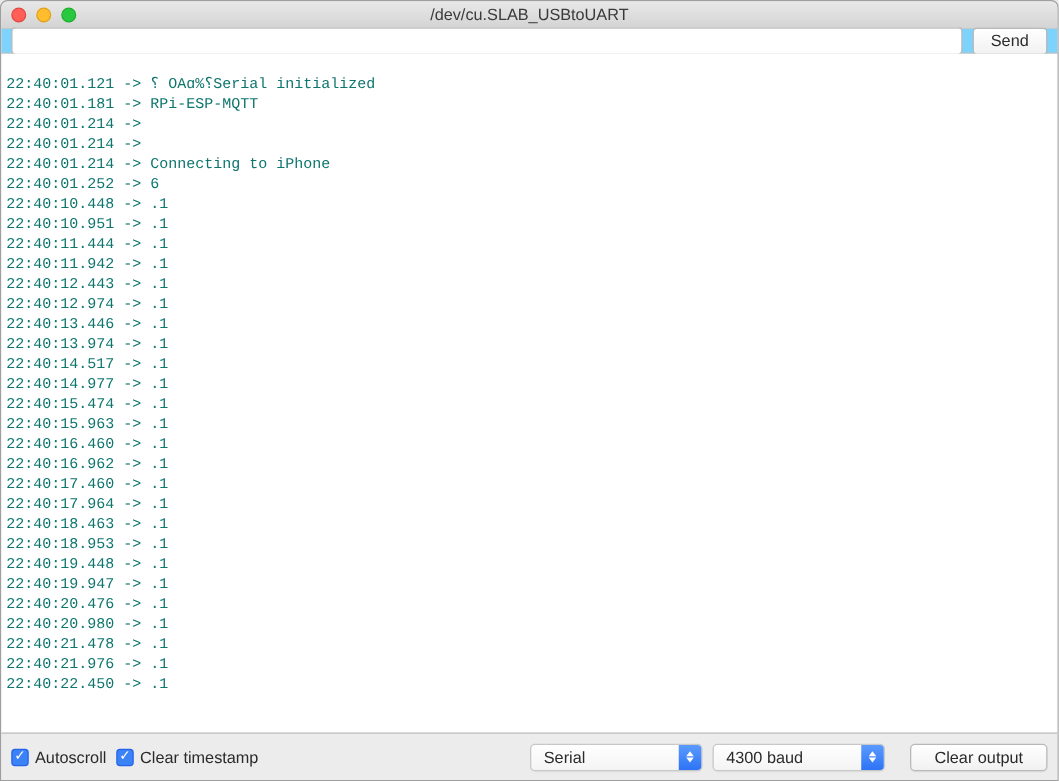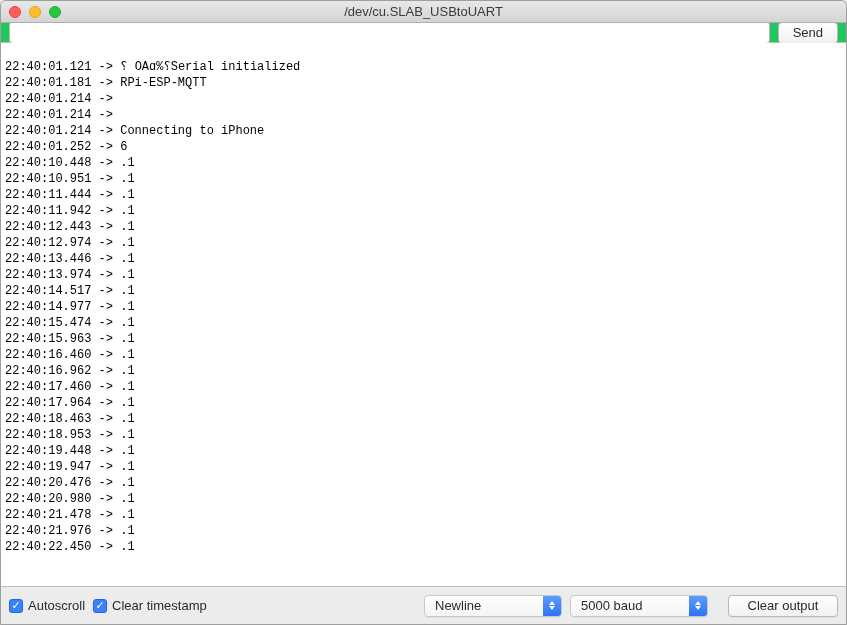--- a/index.html
+++ b/index.html
@@ -50,21 +50,21 @@
       position: absolute;
       left: 0;
       right: 0;
       text-align: center;
       font-size: 13px;
       color: #3a3a3a;
       pointer-events: none;
     }
     .toolbar {
       height: 20px;
-      background: #22c55e;
+      background: #7dd3fc;
       border-bottom: 1px solid #bfbfbf;
       display: flex;
       align-items: center;
       padding: 0 8px;
       gap: 8px;
     }
     .input-field {
       flex: 1;
       height: 23px;
       border: 1px solid #b8b8b8;
@@ -88,21 +88,21 @@
       justify-content: center;
       box-shadow: 0 1px 0 rgba(0,0,0,0.05);
     }
     .console {
       flex: 1;
       background: #fff;
       overflow: auto;
       font-family: Menlo, Monaco, "Courier New", monospace;
       font-size: 12px;
       line-height: 16px;
-      color: #000000;
+      color: #0f766e;
       padding: 16px 4px;
       white-space: pre;
     }
     .footer {
       height: 38px;
       background: #ececec;
       border-top: 1px solid #bfbfbf;
       display: flex;
       align-items: center;
       padding: 0 8px;
@@ -234,31 +234,31 @@
     </label>
     <label class="checkbox-wrap">
       <span class="checkbox">✓</span>
       <span>Clear timestamp</span>
     </label>
 
     <div class="spacer"></div>
 
     <div class="select-wrap">
       <div class="select">
-        <span>Newline</span>
+        <span>Serial</span>
       </div>
       <div class="select-arrows">
         <div class="arrow-up"></div>
         <div class="arrow-down"></div>
       </div>
     </div>
 
     <div class="select-wrap">
       <div class="select">
-        <span>5000 baud</span>
+        <span>4300 baud</span>
       </div>
       <div class="select-arrows">
         <div class="arrow-up"></div>
         <div class="arrow-down"></div>
       </div>
     </div>
 
     <button class="btn clear-btn">Clear output</button>
   </div>
 

